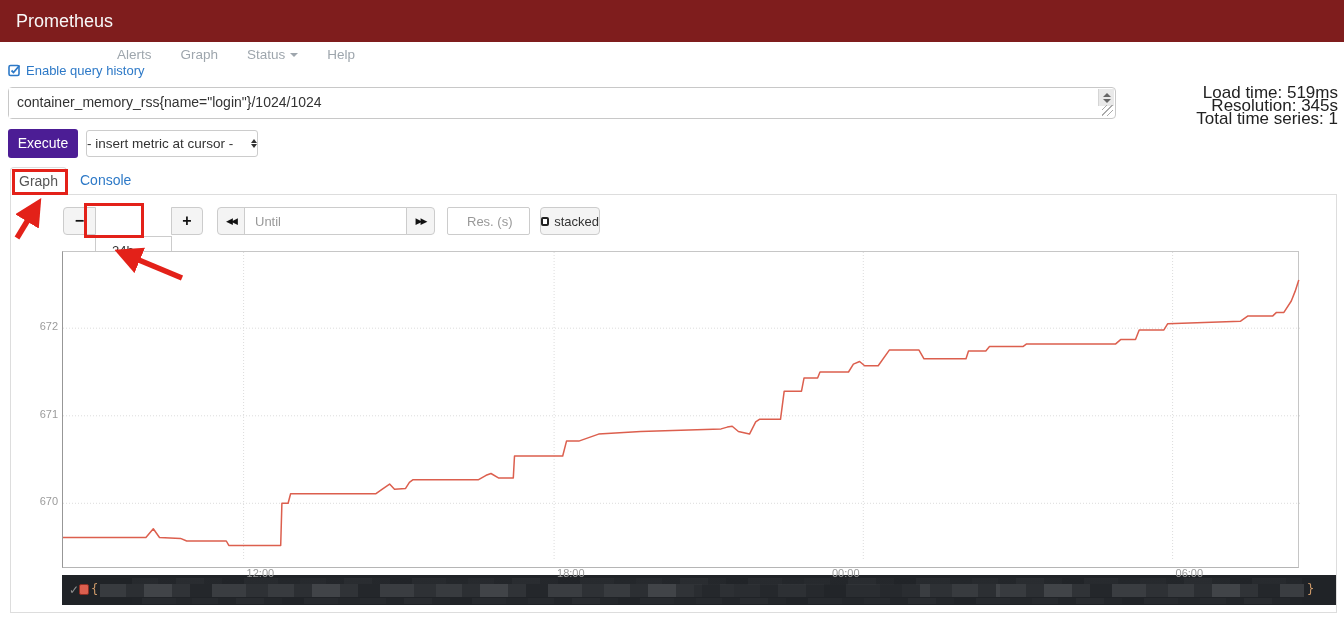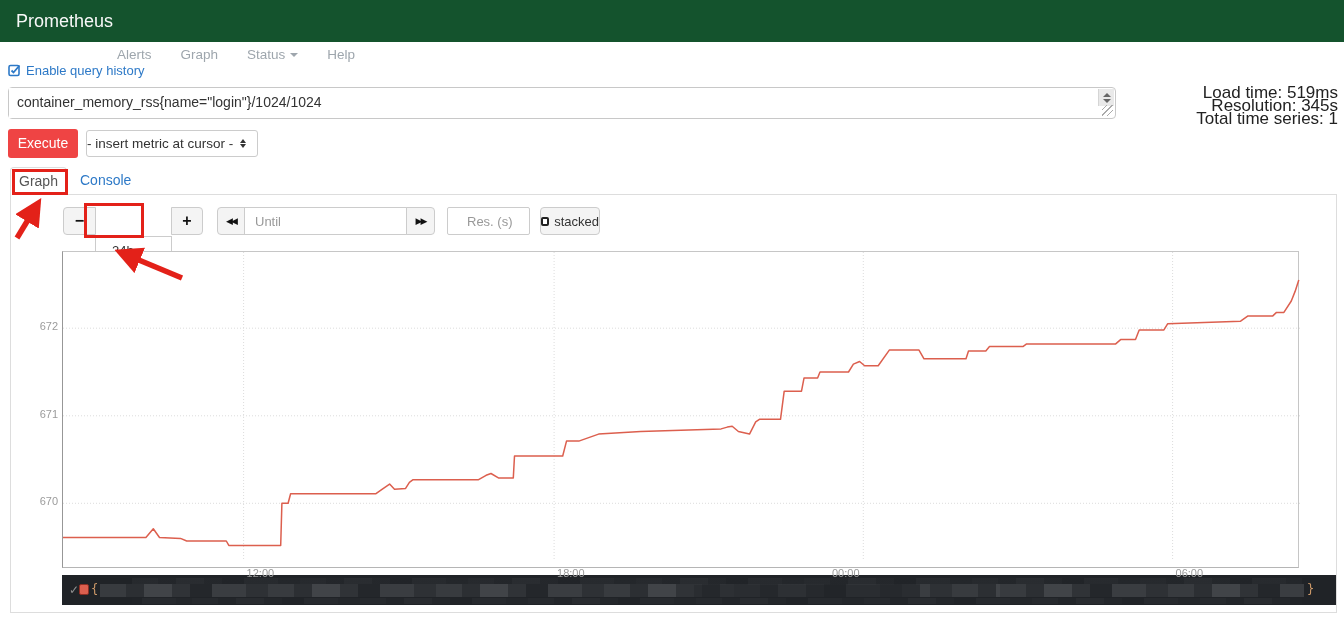--- a/index.html
+++ b/index.html
@@ -1,21 +1,21 @@
 <!DOCTYPE html>
 <html><head>
 <meta charset="utf-8">
 <style>
   * { box-sizing: border-box; margin: 0; padding: 0; }
   html,body { background:#fff; }
   #page { position:relative; width:1344px; height:620px; background:#fff;
           font-family:"Liberation Sans", sans-serif; overflow:hidden; }
 
   
-  .navbar { position:absolute; left:0; top:0; width:1344px; height:42px; background:#14532d; }
+  .navbar { position:absolute; left:0; top:0; width:1344px; height:42px; background:#7f1d1d; }
   .brand { position:absolute; left:16px; top:0; line-height:42px; color:#f8f8f8; font-size:18px; cursor:pointer; }
   .nav-links { position:absolute; left:117px; top:0; height:42px; display:flex; align-items:center; gap:29px; list-style:none;margin-top:33px; }
   .nav-link { color:#9ea6ad; font-size:13.5px; cursor:pointer; white-space:nowrap; }
   .caret { display:inline-block; margin-left:5px; width:0; height:0; border-left:4px solid transparent;
            border-right:4px solid transparent; border-top:4px solid #9ea6ad; vertical-align:middle; }
 
   
   .history-link { position:absolute; left:8px; top:63px; font-size:13px; color:#2d79c7; cursor:pointer;
                   display:flex; align-items:center; gap:5px; }
   .expr-wrap { position:absolute; left:8px; top:87px; width:1108px; height:32px;
@@ -23,24 +23,24 @@
   .expr { position:absolute; left:0; top:0; width:1090px; height:30px; border:none; outline:none; resize:none;
           font-family:"Liberation Sans", sans-serif; font-size:14px; color:#333; padding:6px 8px; overflow:hidden; }
   .spin-col { position:absolute; right:1px; top:1px; width:16px; height:17px; background:#e9e9e9;
               border-left:1px solid #d5d5d5; display:flex; flex-direction:column; align-items:center; justify-content:center; gap:2px; }
   .tri-up { width:0; height:0; border-left:4px solid transparent; border-right:4px solid transparent; border-bottom:4px solid #666; }
   .tri-dn { width:0; height:0; border-left:4px solid transparent; border-right:4px solid transparent; border-top:4px solid #666; }
   .grip { position:absolute; right:2px; bottom:2px; width:11px; height:11px;
           background:repeating-linear-gradient(135deg, transparent 0 3px, #aaa 3px 4px); cursor:nwse-resize; }
   .stats { position:absolute; right:6px; top:86px; text-align:right; font-size:17px; color:#222; line-height:13px; }
 
-  .execute-btn { position:absolute; left:8px; top:129px; width:70px; height:29px; background:#ef4444; color:#fff;
+  .execute-btn { position:absolute; left:8px; top:129px; width:70px; height:29px; background:#4c1d95; color:#fff;
                  font-size:14px; border:none; border-radius:3px; text-align:center; line-height:29px; cursor:pointer; }
   .metric-dd { position:absolute; left:86px; top:130px; width:172px; height:27px; background:#fff;
-               border:1px solid #ccc; border-radius:3px; display:flex; align-items:center; justify-content:flex-start;
+               border:1px solid #ccc; border-radius:3px; display:flex; align-items:center; justify-content:space-between;
                gap:7px; font-size:13.5px; color:#333; cursor:pointer; }
   .dd-arrows { display:flex; flex-direction:column; gap:1px; }
   .dd-arrows .tri-up,.dd-arrows .tri-dn { border-left-width:3.5px; border-right-width:3.5px; }
   .dd-arrows .tri-up { border-bottom-width:4px; border-bottom-color:#333; }
   .dd-arrows .tri-dn { border-top-width:4px; border-top-color:#333; }
 
   
   .tab-graph { position:absolute; left:10px; top:167px; width:57px; height:28px; background:#fff;
                border:1px solid #ddd; border-bottom:none; border-radius:4px 4px 0 0; z-index:2;
                text-align:center; line-height:27px; font-size:14px; color:#555; cursor:pointer; }

